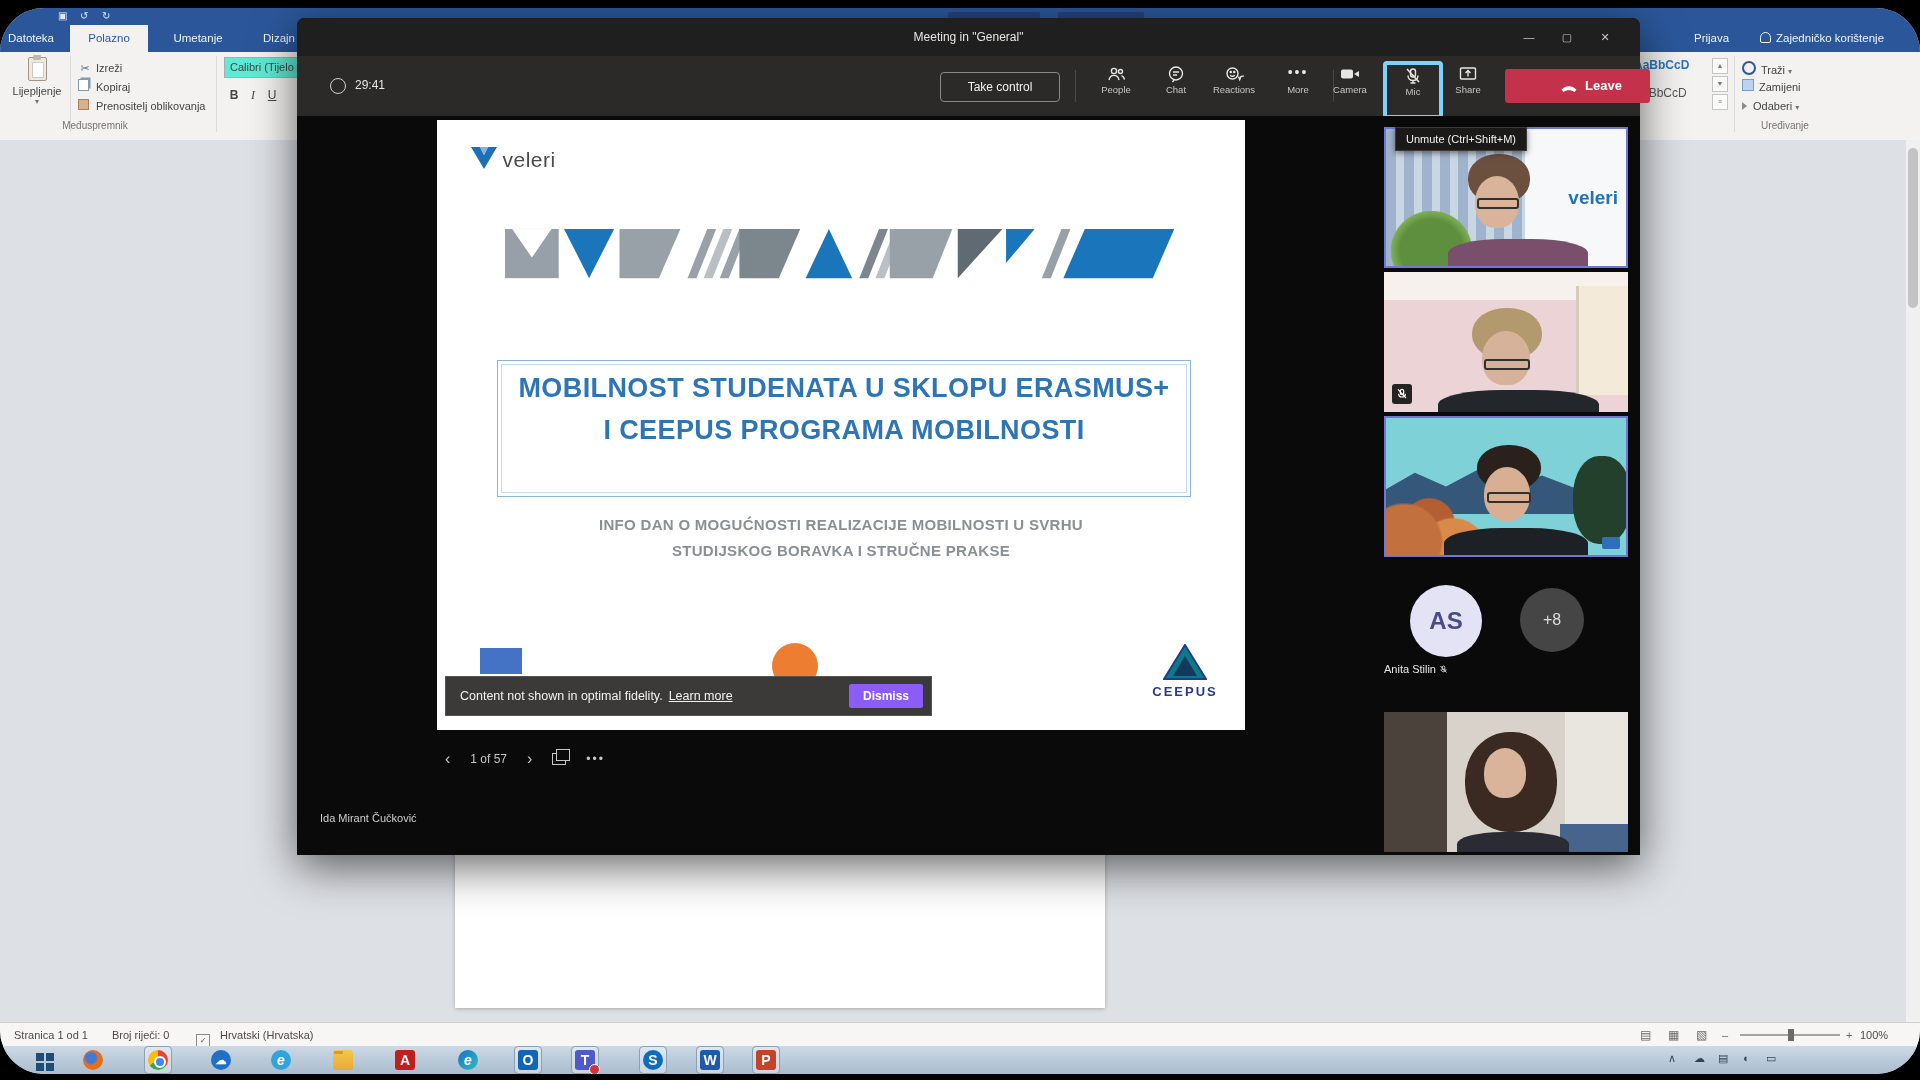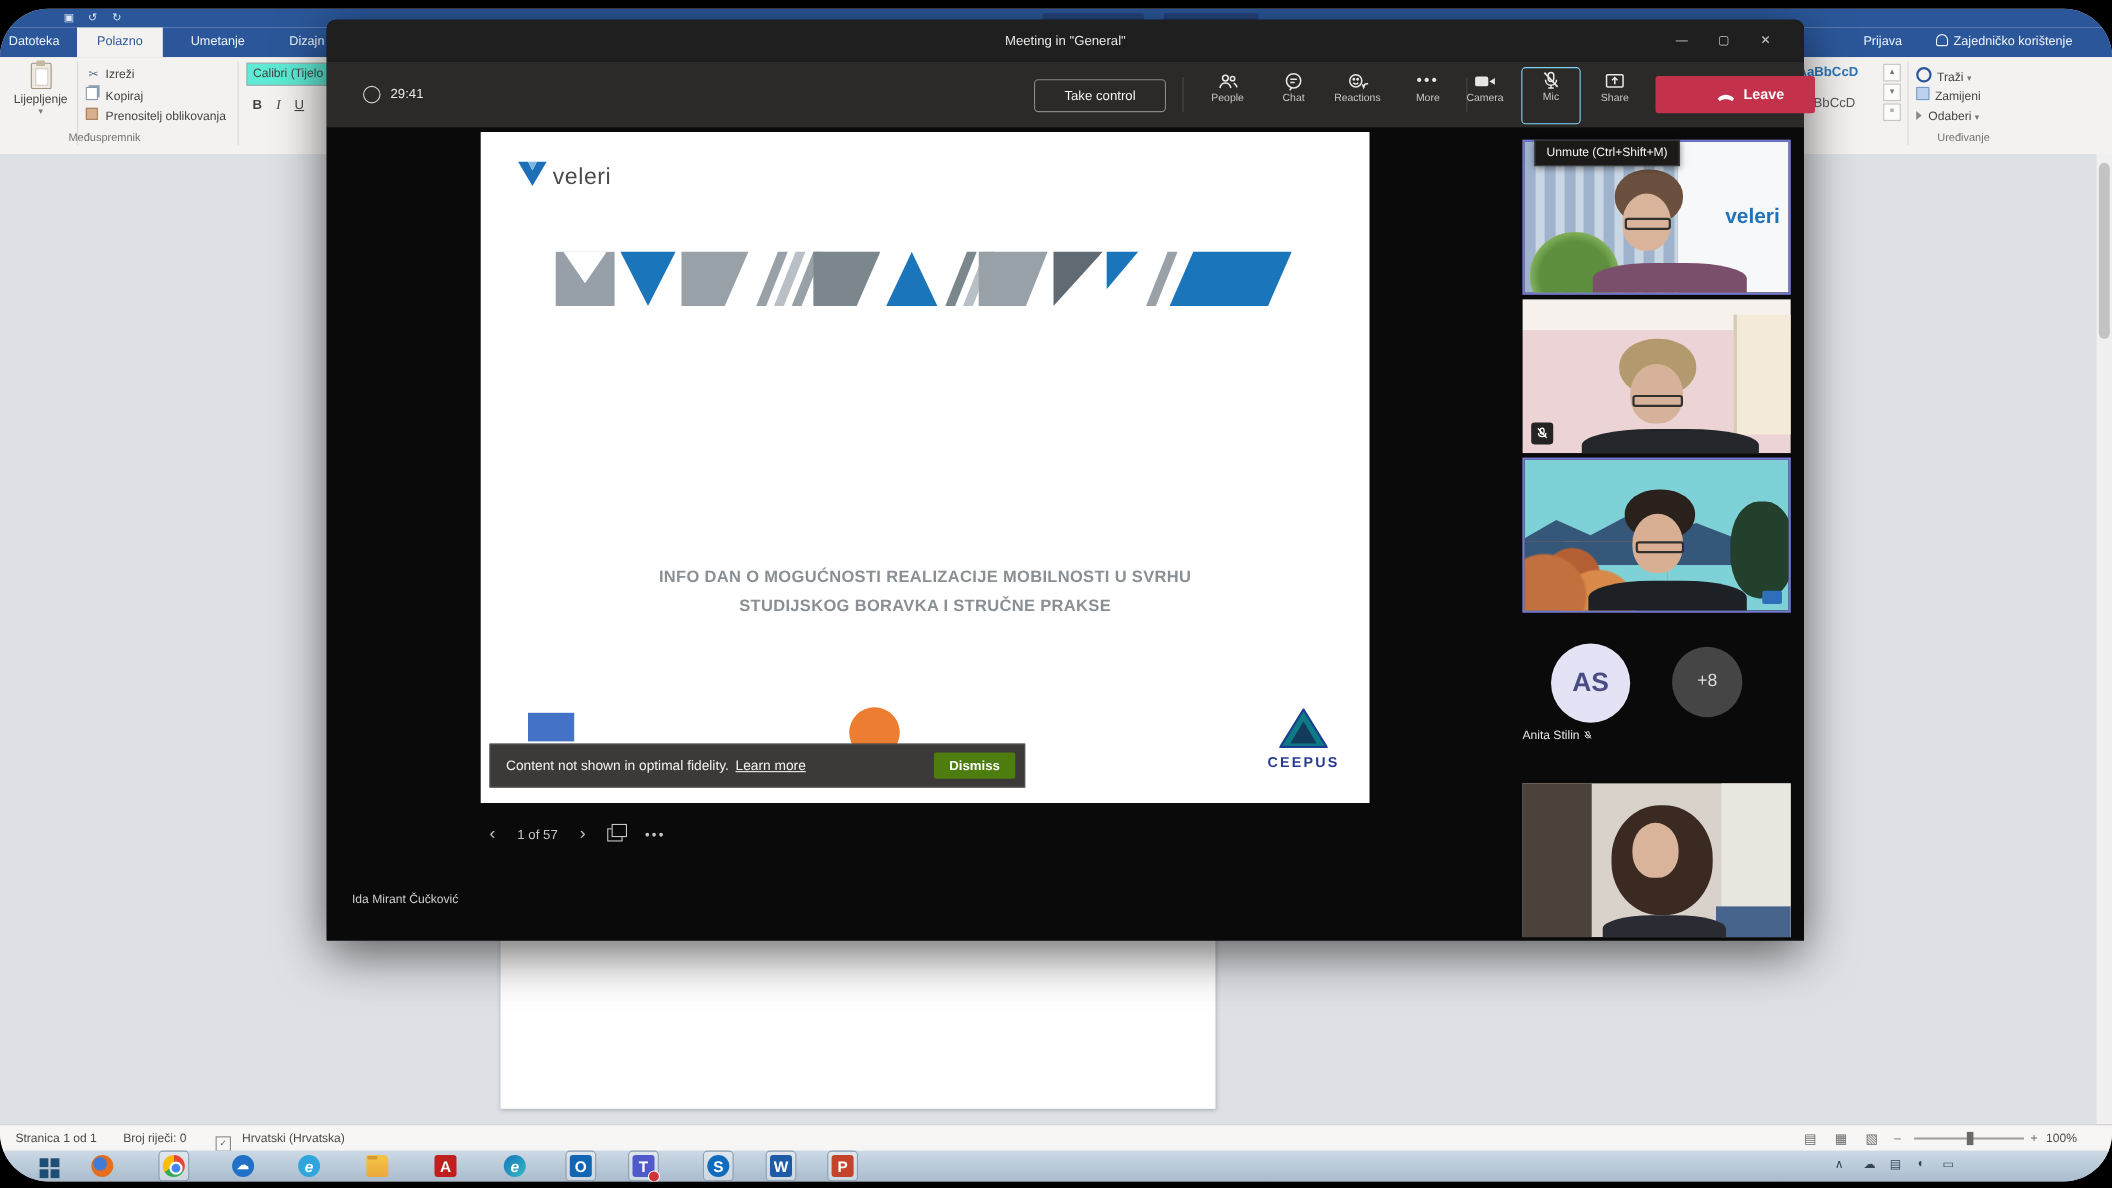--- a/index.html
+++ b/index.html
@@ -61,41 +61,41 @@
   .teams-titlebar{left:0;top:0;width:1343px;height:38px;background:#1f1f1f;border-radius:8px 8px 0 0;}
   .teams-title{left:0;right:0;top:12px;text-align:center;color:#e8e6e3;font-size:12px;}
   .win-ctrl{top:7px;width:32px;height:24px;color:#c8c6c4;font-size:11px;text-align:center;line-height:24px;}
   .teams-toolbar{left:0;top:38px;width:1343px;height:60px;background:#2b2a29;}
   .tt-sep{top:14px;width:1px;height:32px;background:#4a4846;}
   .tt-btn{top:7px;width:58px;height:46px;text-align:center;color:#c8c6c4;}
   .tt-btn svg{display:block;margin:2px auto 1px;}
   .tt-label{font-size:9.5px;color:#c8c6c4;}
   .take-control{left:643px;top:16px;width:118px;height:28px;border:1px solid #8a8886;border-radius:4px;
     color:#f3f2f1;font-size:12px;text-align:center;line-height:28px;background:#2b2a29;}
-  .mic-box{border:1px solid #7dd3fc;border-radius:4px;height:50px;top:5px;}
+  .mic-box{border:4px solid #7dd3fc;border-radius:4px;height:50px;top:5px;}
   .leave-btn{left:1208px;top:13px;width:118px;height:34px;background:#c4314b;border-radius:3px;color:#fff;
     font-size:13px;font-weight:600;text-align:center;line-height:34px;padding-left:27px;}
   .leave-btn svg{vertical-align:-3px;margin-right:7px;}
   .teams-stage{left:0;top:98px;width:1343px;height:739px;background:#0a0a0a;}
   
   .slide{left:140px;top:102px;width:808px;height:610px;background:#fff;}
   .slide-logo-text{color:#4a4a4a;font-size:21px;letter-spacing:.5px;}
   .slide-titlebox{left:60px;top:240px;width:692px;height:135px;border:1.5px solid #8eb4da;}
   .slide-titlebox .inner{position:absolute;inset:3px;border:1px solid #c5dcf0;}
   .slide-title{position:absolute;left:20px;right:20px;top:6px;text-align:center;color:#2e75b6;font-weight:bold;
     font-size:27px;line-height:42px;letter-spacing:.4px;}
   .slide-subtitle{left:154px;top:392px;width:500px;text-align:center;color:#8a8f94;font-weight:600;
     font-size:15px;line-height:26px;letter-spacing:.3px;}
   .ceepus{left:700px;top:524px;width:96px;text-align:center;}
   .ceepus-text{color:#283a8f;font-weight:bold;font-size:13px;letter-spacing:2px;}
   
   .fid-banner{left:148px;top:658px;width:487px;height:40px;background:#3b3a39;border:1px solid #565452;
     display:flex;align-items:center;padding:0 8px 0 14px;box-sizing:border-box;color:#f3f2f1;font-size:12.5px;white-space:nowrap;}
   .fid-link{text-decoration:underline;margin-left:6px;color:#f3f2f1;}
-  .fid-dismiss{margin-left:auto;background:#4d7c0f;color:#fff;font-size:12px;font-weight:600;
+  .fid-dismiss{margin-left:auto;background:#8b5cf6;color:#fff;font-size:12px;font-weight:600;
     padding:5px 14px;border-radius:2px;}
   .slide-nav{left:148px;top:726px;height:30px;display:flex;align-items:center;gap:20px;color:#c8c6c4;font-size:12px;}
   .nav-chev{font-size:16px;line-height:16px;}
   .slides-ic{width:12px;height:10px;border:1.4px solid #c8c6c4;position:relative;}
   .slides-ic:after{content:"";position:absolute;left:3px;top:-5px;width:12px;height:10px;border:1.4px solid #c8c6c4;background:#0a0a0a;}
   .presenter{left:23px;top:794px;color:#cfcfcf;font-size:11px;}
   
   .tile{left:1087px;width:244px;height:141px;background:#222;overflow:hidden;box-sizing:border-box;}
   .tile.speaking{border:2px solid #7477d1;}
   .face{position:absolute;border-radius:50% 50% 45% 45%;}
@@ -365,20 +365,24 @@
           <polygon points="396,57 418,2 428,2 406,57" fill="#7c868d"></polygon>
           <polygon points="414,57 436,2 446,2 424,57" fill="#b9c0c5"></polygon>
           <polygon points="430,2 500,2 478,57 430,57" fill="#98a1a8"></polygon>
           <polygon points="506,2 556,2 506,57" fill="#5f6a72"></polygon>
           <polygon points="560,2 592,2 560,40" fill="#1b75bb"></polygon>
           <polygon points="600,57 622,2 632,2 610,57" fill="#98a1a8"></polygon>
           <polygon points="648,2 748,2 724,57 624,57" fill="#1b75bb"></polygon>
         </svg>
       </div>
 
+      <div class="abs slide-titlebox">
+        <div class="inner"></div>
+        <div class="slide-title">MOBILNOST STUDENATA U SKLOPU ERASMUS+ I CEEPUS PROGRAMA MOBILNOSTI</div>
+      </div>
 
       <div class="abs slide-subtitle">INFO DAN O MOGUĆNOSTI REALIZACIJE MOBILNOSTI U SVRHU STUDIJSKOG BORAVKA I STRUČNE PRAKSE</div>
 
       <div class="abs" style="left:43px;top:528px;width:42px;height:26px;background:#4472c4"></div>
       <div class="abs" style="left:335px;top:523px;width:46px;height:46px;border-radius:50%;background:#ed7d31"></div>
 
       <div class="abs ceepus">
         <svg width="44" height="36" viewBox="0 0 44 36">
           <polygon points="22,1 43,35 1,35" fill="#0e7a86" stroke="#1b3f8f" stroke-width="2"></polygon>
           <polygon points="22,12 34,32 10,32" fill="#123a5c"></polygon>

